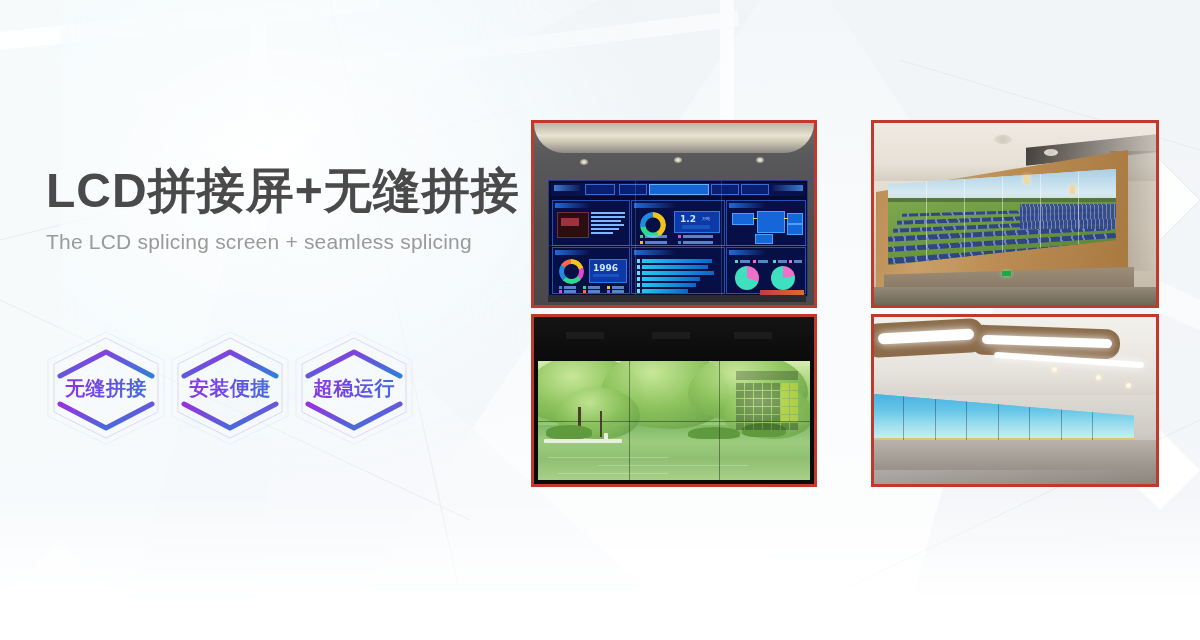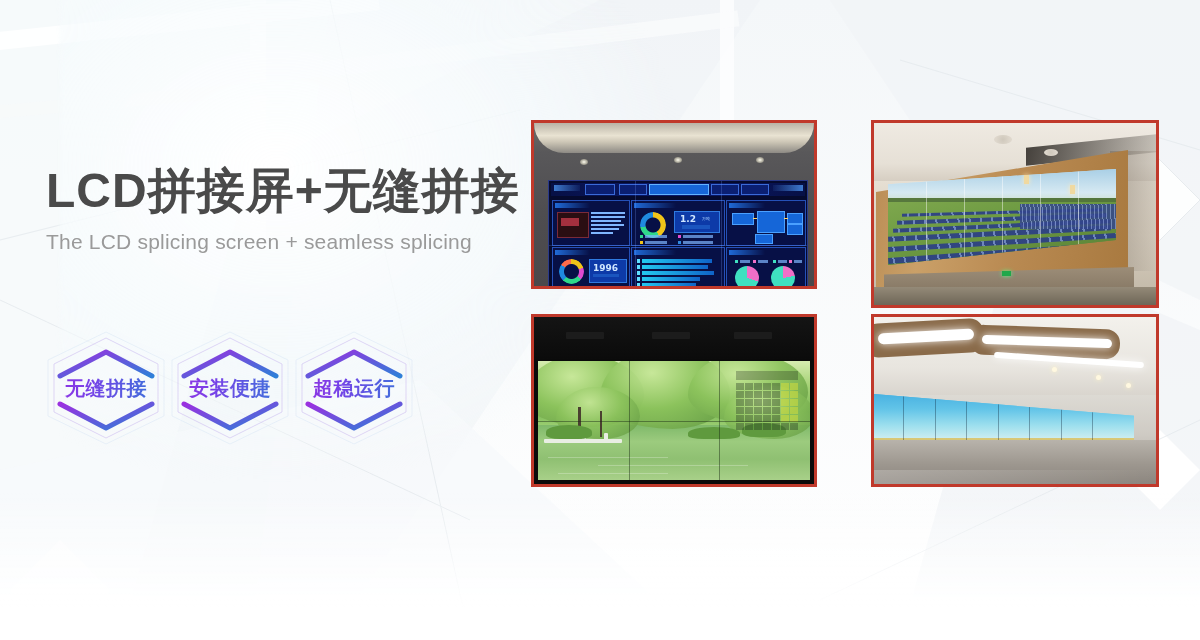--- a/index.html
+++ b/index.html
@@ -63,21 +63,21 @@
     position:absolute;left:0;top:0;width:120px;height:116px;
     display:flex;align-items:center;justify-content:center;
     font-size:20px;font-weight:bold;letter-spacing:.5px;
     background:linear-gradient(95deg,#9b30e0 0%,#7a3fe8 35%,#2f7fd8 100%);
     -webkit-background-clip:text;background-clip:text;
     -webkit-text-fill-color:transparent;color:transparent;
   }
 
   
   .photo{position:absolute;border:3px solid #c0392b;box-sizing:border-box;overflow:hidden;background:#111;}
-  .p1{left:531px;top:120px;width:286px;height:169px;}
+  .p1{left:531px;top:120px;width:286px;height:188px;}
   .p2{left:871px;top:120px;width:288px;height:188px;}
   .p3{left:531px;top:314px;width:286px;height:173px;}
   .p4{left:871px;top:314px;width:288px;height:173px;}
   .pinner{position:absolute;inset:0;overflow:hidden;}
 
   
   .room1{position:absolute;inset:0;background:linear-gradient(to bottom,#6d6b68 0%,#59585a 18%,#4e4d50 55%,#4a484b 100%);}
   .ceil1{position:absolute;left:0;top:0;width:100%;height:30px;
     background:linear-gradient(to bottom,#b9b3a6 0%,#e9e3d2 42%,#cfc8b8 62%,#8d8a84 100%);
     border-bottom-left-radius:40px;border-bottom-right-radius:40px;}

